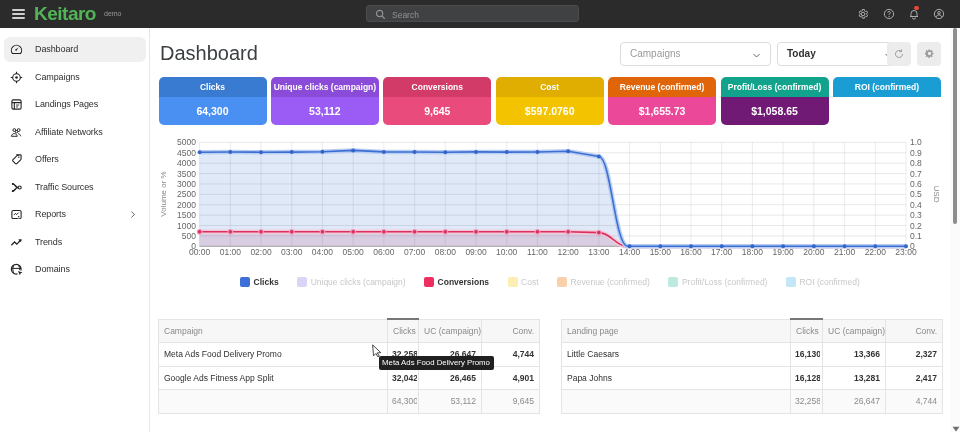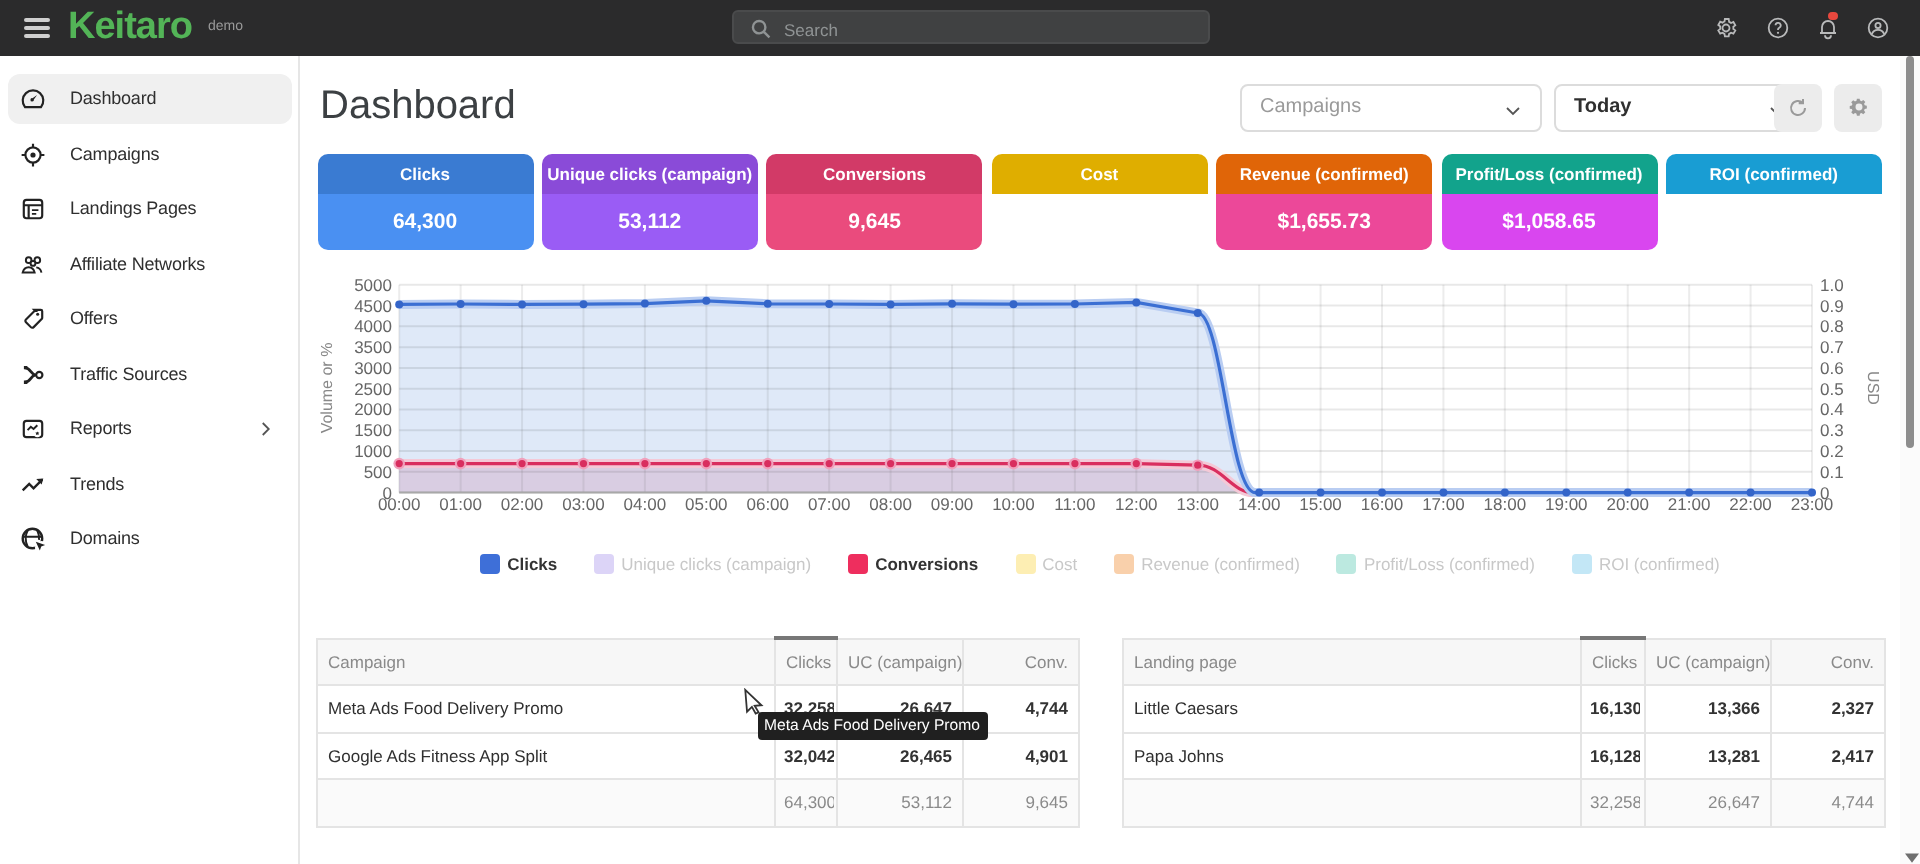--- a/index.html
+++ b/index.html
@@ -2,21 +2,21 @@
 <html><head><meta charset="utf-8"><style>
 *{margin:0;padding:0;box-sizing:border-box}
 html,body{width:960px;height:432px;overflow:hidden}
 body{font-family:"Liberation Sans",sans-serif;background:#fff;position:relative}
 .abs{position:absolute}
 
 #topbar{position:absolute;left:0;top:0;width:960px;height:28px;background:#2b2b2c}
 #burger div{position:absolute;left:12px;width:13px;height:2px;background:#cfcfcf;border-radius:1px}
 #logo{position:absolute;left:34px;top:3px;font-size:19px;font-weight:bold;color:#53b457;letter-spacing:-0.5px}
 #demo{position:absolute;left:104px;top:10px;font-size:7px;color:#9a9a9a}
-#search{position:absolute;left:366px;top:5px;width:239px;height:17px;background:#404142;border-radius:3px;border:1px solid #4a4b4c}
+#search{position:absolute;left:366px;top:5px;width:213px;height:17px;background:#404142;border-radius:3px;border:1px solid #4a4b4c}
 #search span{position:absolute;left:25px;top:3.5px;font-size:8.5px;color:#8f9394}
 .tico{position:absolute;top:8px}
 
 #sidebar{position:absolute;left:0;top:28px;width:150px;height:404px;background:#fff;border-right:1px solid #e6e6e6}
 .sitem{position:absolute;left:0;width:150px;height:25px}
 .sitem .lbl{position:absolute;left:35px;top:0;font-size:9px;letter-spacing:-0.1px;line-height:25px;color:#2f2f2f}
 .sitem svg{position:absolute;left:10px;top:6px}
 #selpill{position:absolute;left:4px;top:9px;width:142px;height:25px;background:#f0f0f0;border-radius:6px}
 
 #title{position:absolute;left:160px;top:42px;font-size:20px;color:#3c4043}
@@ -192,28 +192,29 @@
 <div class="card" style="left:270.9px">
     <div class="hd" style="background:#8a4bd8">Unique clicks (campaign)</div>
     <div class="vl" style="background:#9a5cf5">53,112</div>
   </div>
 <div class="card" style="left:383.3px">
     <div class="hd" style="background:#d23a67">Conversions</div>
     <div class="vl" style="background:#ea4b7d">9,645</div>
   </div>
 <div class="card" style="left:495.7px">
     <div class="hd" style="background:#dfae00">Cost</div>
+    <div class="vl" style="background:#f3c300">$597.0760</div>
   </div>
 <div class="card" style="left:608.1px">
     <div class="hd" style="background:#e06508">Revenue (confirmed)</div>
     <div class="vl" style="background:#ec4899">$1,655.73</div>
   </div>
 <div class="card" style="left:720.5px">
     <div class="hd" style="background:#12a38c">Profit/Loss (confirmed)</div>
-    <div class="vl" style="background:#d946ef">$1,058.65</div>
+    <div class="vl" style="background:#701a75">$1,058.65</div>
   </div>
 <div class="card" style="left:832.9px">
     <div class="hd" style="background:#199dd3">ROI (confirmed)</div>
   </div>
 
 <div class="abs" id="chartbox" style="left:150px;top:133px;width:800px;height:130px"><svg width="800" height="130" viewBox="0 0 800 130">
       <path d="M49.6 19.2 L80.31304347826087 19 L111.02608695652174 19.2 L141.7391304347826 19.1 L172.45217391304348 18.8 L203.16521739130434 17.4 L233.8782608695652 18.9 L264.5913043478261 19 L295.30434782608694 19.2 L326.0173913043478 18.9 L356.7304347826087 19.1 L387.4434782608696 19 L418.1565217391304 18.2 L448.8695652173913 23.5 C460.8695652173913 23.5 464.8695652173913 113.3 477.5826086956522 113.3 L479.5826086956522 113.3 L510.295652173913 113.3 L541.0086956521739 113.3 L571.7217391304348 113.3 L602.4347826086956 113.3 L633.1478260869566 113.3 L663.8608695652174 113.3 L694.5739130434782 113.3 L725.2869565217392 113.3 L756 113.3 L756 113.3 L49.6 113.3 Z" fill="#dfe9f8"></path>
       <path d="M49.6 98.8 L80.31304347826087 98.8 L111.02608695652174 98.8 L141.7391304347826 98.8 L172.45217391304348 98.8 L203.16521739130434 98.8 L233.8782608695652 98.8 L264.5913043478261 98.8 L295.30434782608694 98.8 L326.0173913043478 98.8 L356.7304347826087 98.8 L387.4434782608696 98.8 L418.1565217391304 98.8 L448.8695652173913 99.6 C460.8695652173913 99.6 465.8695652173913 113.3 476.5826086956522 113.3 L479.5826086956522 113.3 L510.295652173913 113.3 L541.0086956521739 113.3 L571.7217391304348 113.3 L602.4347826086956 113.3 L633.1478260869566 113.3 L663.8608695652174 113.3 L694.5739130434782 113.3 L725.2869565217392 113.3 L756 113.3 L756 113.3 L49.6 113.3 Z" fill="#d9cde2"></path>
       <line x1="49.6" y1="9.4" x2="756" y2="9.4" stroke="rgba(0,0,0,0.09)" stroke-width="1"></line>
       <line x1="49.6" y1="19.79" x2="756" y2="19.79" stroke="rgba(0,0,0,0.09)" stroke-width="1"></line>

